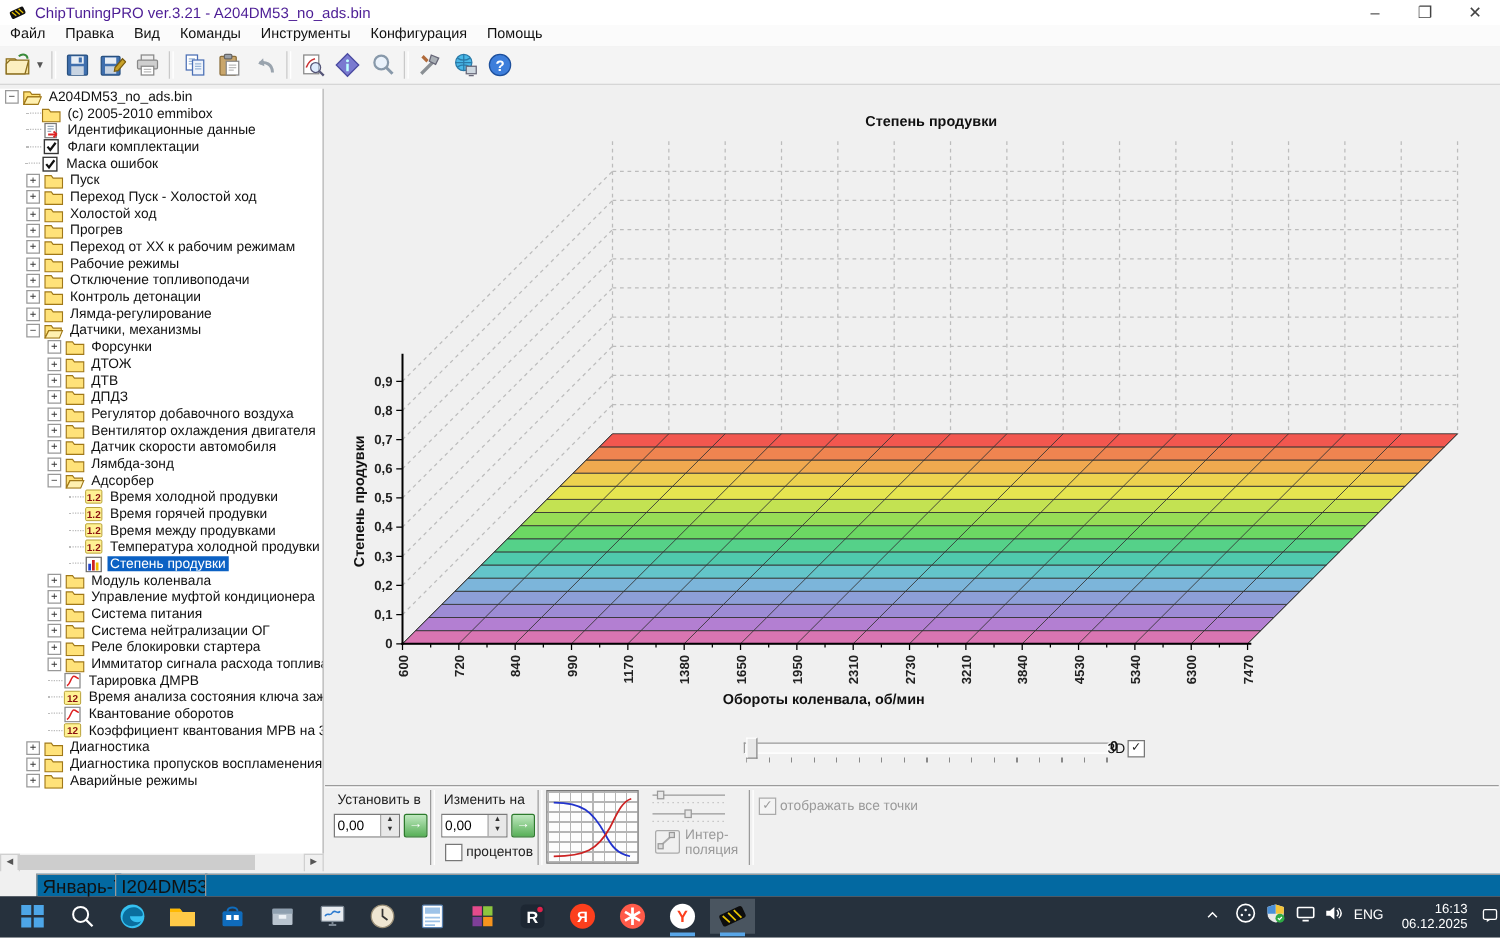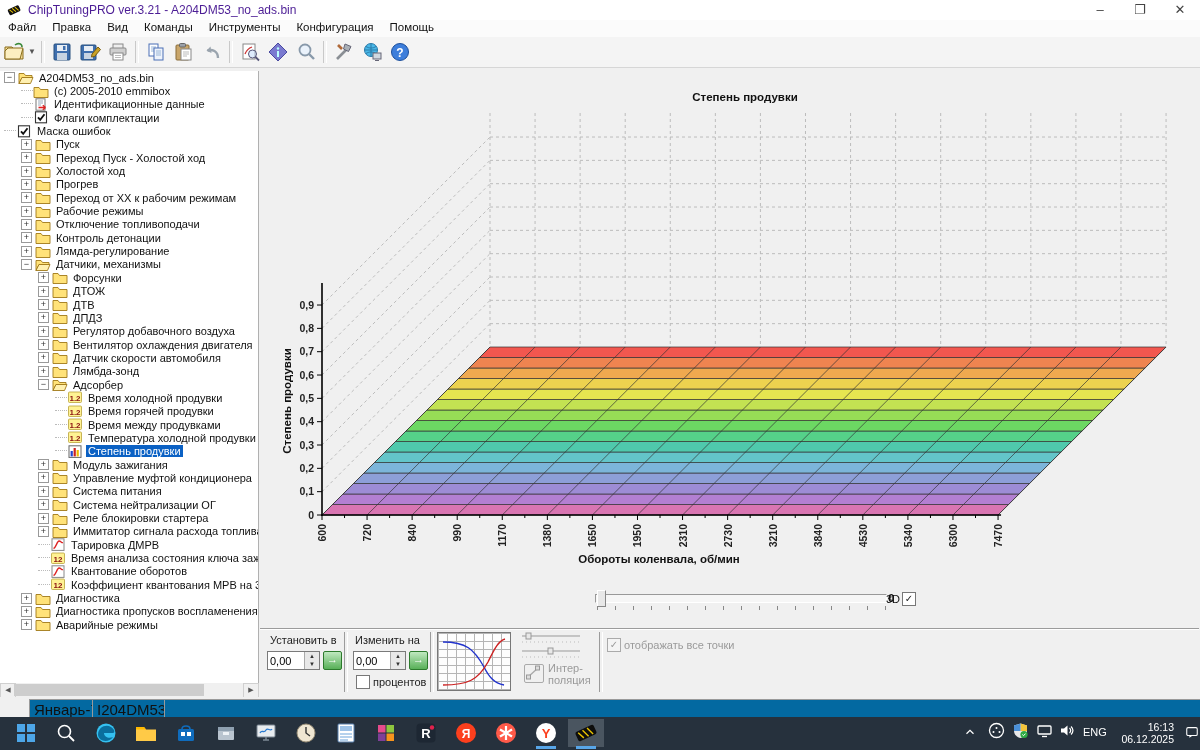--- a/index.html
+++ b/index.html
@@ -180,21 +180,21 @@
       <span class="tlabel">Идентификационные данные</span>
     </div>
     <div class="trow" style="padding-left: 21px;">
       <span class="estub"></span>
       <span class="ticon"><svg viewBox="0 0 16 13">
           <rect x="2.5" y="0.8" width="11" height="11" fill="#fff" stroke="#333" stroke-width="1.1"></rect>
           <path d="M5 6.3l2.2 2.6 L11.5 3.2" stroke="#111" stroke-width="1.8" fill="none"></path>
         </svg></span>
       <span class="tlabel">Флаги комплектации</span>
     </div>
-    <div class="trow" style="padding-left: 4px;">
+    <div class="trow" style="padding-left: 20px;">
       <span class="estub"></span>
       <span class="ticon"><svg viewBox="0 0 16 13">
           <rect x="2.5" y="0.8" width="11" height="11" fill="#fff" stroke="#333" stroke-width="1.1"></rect>
           <path d="M5 6.3l2.2 2.6 L11.5 3.2" stroke="#111" stroke-width="1.8" fill="none"></path>
         </svg></span>
       <span class="tlabel">Маска ошибок</span>
     </div>
     <div class="trow" style="padding-left: 21px;">
       <span class="ebox">+</span>
       <span class="ticon"><svg viewBox="0 0 16 13">
@@ -370,21 +370,21 @@
           <rect x="6.6" y="3" width="2.2" height="8.4" fill="#cc2222"></rect>
           <rect x="9.6" y="5" width="2.2" height="6.4" fill="#eebb00"></rect>
         </svg></span>
       <span class="tlabel sel">Степень продувки</span>
     </div>
     <div class="trow" style="padding-left: 38px;">
       <span class="ebox">+</span>
       <span class="ticon"><svg viewBox="0 0 16 13">
           <path d="M1 2.5h5l1.5 2H15v8H1z" fill="#ffe279" stroke="#a07818" stroke-width="0.9"></path>
         </svg></span>
-      <span class="tlabel">Модуль зажигания</span>
+      <span class="tlabel">Модуль коленвала</span>
     </div>
     <div class="trow" style="padding-left: 38px;">
       <span class="ebox">+</span>
       <span class="ticon"><svg viewBox="0 0 16 13">
           <path d="M1 2.5h5l1.5 2H15v8H1z" fill="#ffe279" stroke="#a07818" stroke-width="0.9"></path>
         </svg></span>
       <span class="tlabel">Управление муфтой кондиционера</span>
     </div>
     <div class="trow" style="padding-left: 38px;">
       <span class="ebox">+</span>

